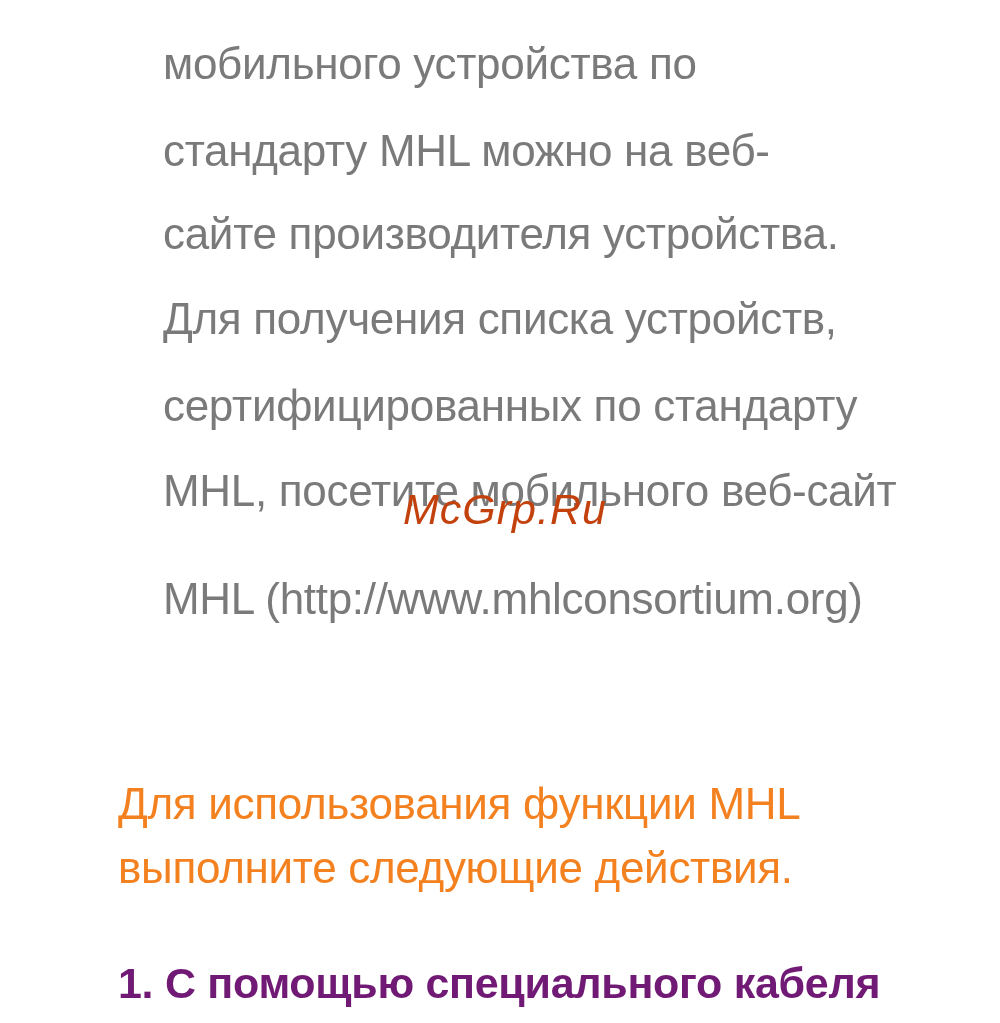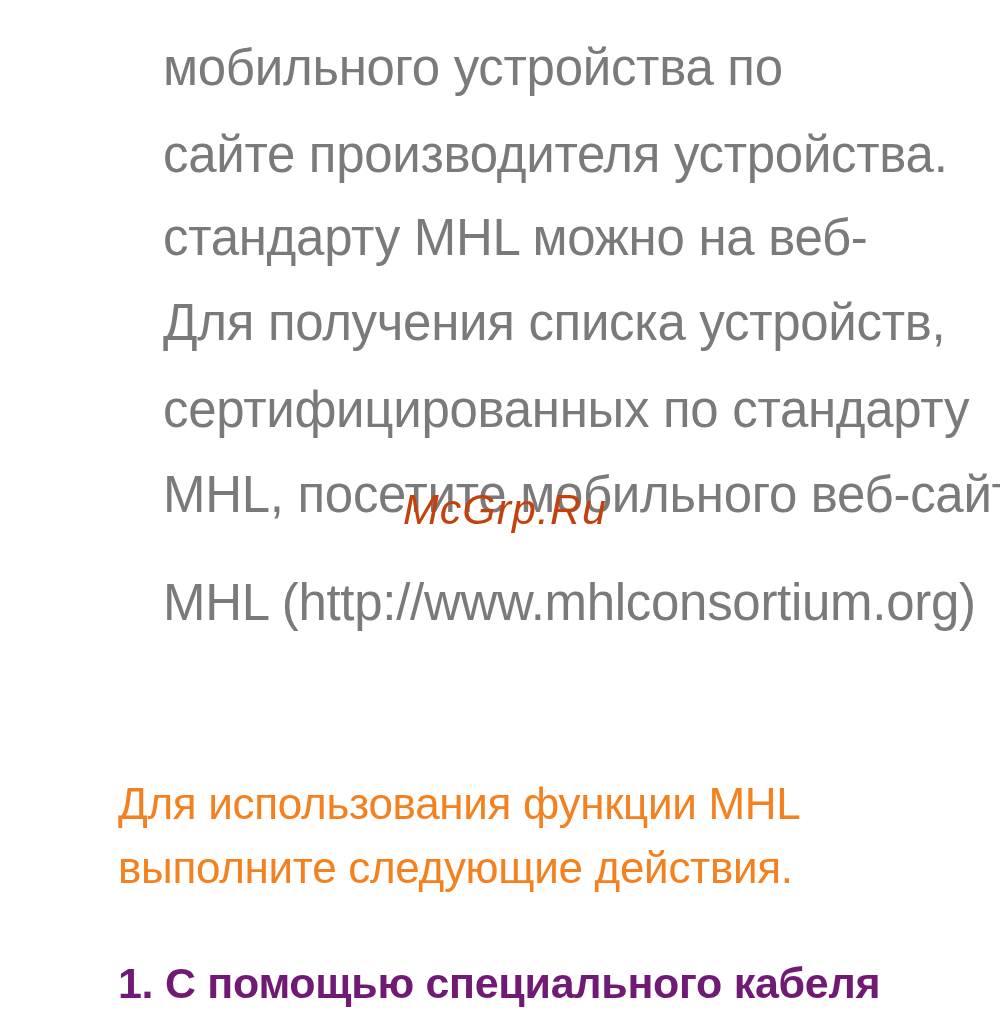--- a/index.html
+++ b/index.html
@@ -13,21 +13,21 @@
     height: 1023px;
     background: #ffffff;
     overflow: hidden;
     font-family: "Liberation Sans", sans-serif;
   }
   .gray-line {
     position: absolute;
     left: 163px;
     margin: 0;
     color: #7a7a7b;
-    font-size: 51px;
+    font-size: 44px;
     line-height: 1.15;
     white-space: nowrap;
     letter-spacing: -0.3px;
   }
   .gray-line:nth-of-type(1) { top: 39px; }
   .gray-line:nth-of-type(2) { top: 126px; }
   .gray-line:nth-of-type(3) { top: 209px; }
   .gray-line:nth-of-type(4) { top: 294px; }
   .gray-line:nth-of-type(5) { top: 381px; text-align: center; }
   .gray-line:nth-of-type(6) { top: 466px; }
@@ -69,22 +69,22 @@
     letter-spacing: 1px;
     z-index: 5;
   }
 </style>
 </head>
 <body>
 
 <div class="page">
 
   <p class="gray-line">мобильного устройства по</p>
+  <p class="gray-line">стандарту MHL можно на веб-</p>
   <p class="gray-line">сайте производителя устройства.</p>
-  <p class="gray-line">стандарту MHL можно на веб-</p>
   <p class="gray-line">Для получения списка устройств,</p>
   <p class="gray-line">сертифицированных по стандарту</p>
   <p class="gray-line">MHL, посетите мобильного веб-сайт</p>
   <p class="gray-line">MHL (http://www.mhlconsortium.org)</p>
 
   <p class="watermark">McGrp.Ru</p>
 
   <p class="orange-line l1">Для использования функции MHL</p>
   <p class="orange-line l2">выполните следующие действия.</p>
 

